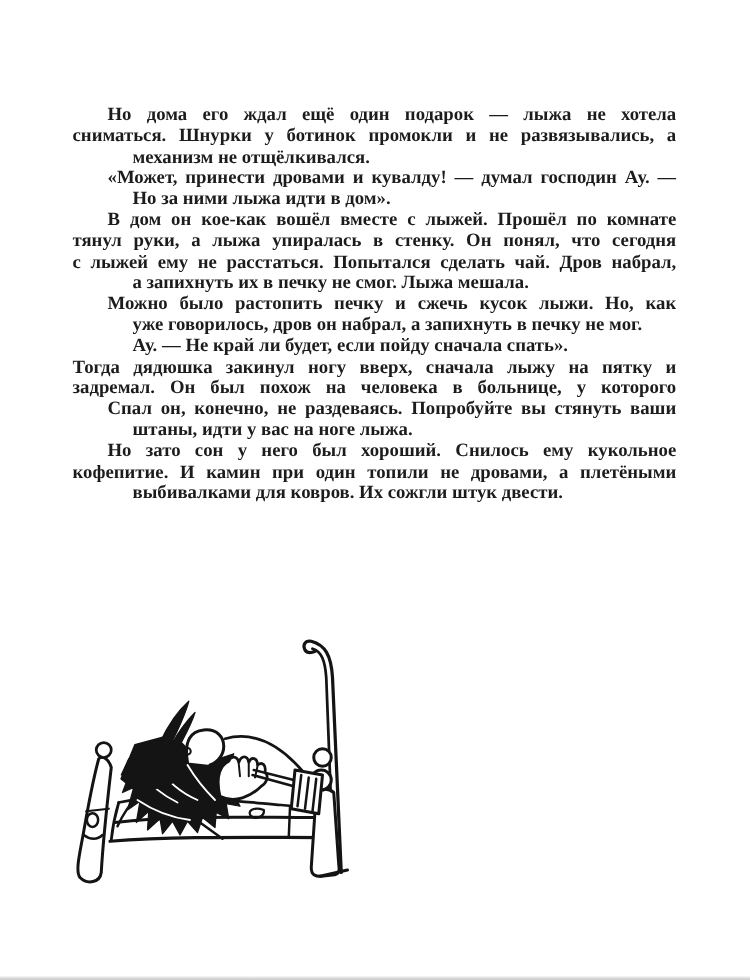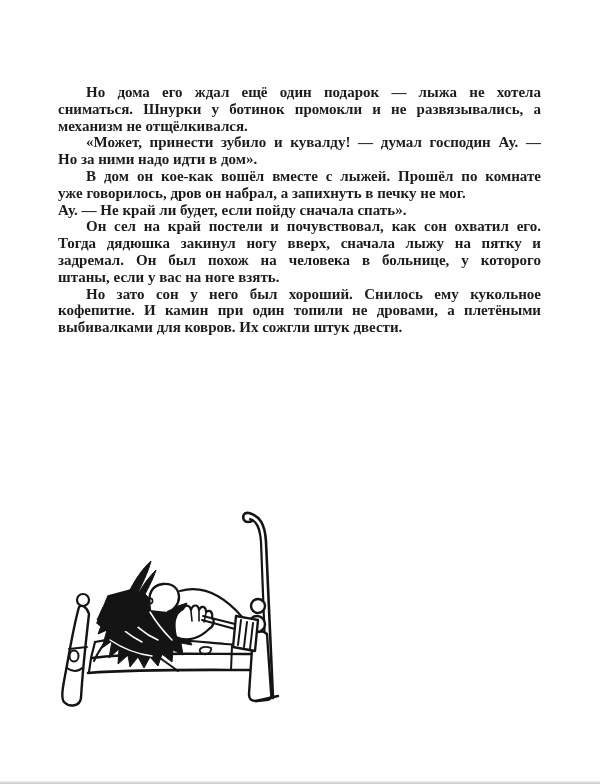--- a/index.html
+++ b/index.html
@@ -27,20 +27,21 @@
     -webkit-font-smoothing:antialiased;
   }
   .line{
     text-align:justify;
     text-align-last:justify;
     overflow:hidden;
     white-space:nowrap;
   }
   .line.last{
     text-align-last:left;
+    margin-left:48px;
   }
   .line.first{
     text-indent:28px;
   }
   .illustration{
     position:absolute;
     left:50px;top:502px;
     width:250px;height:215px;
     color:var(--ink);
   }
@@ -57,29 +58,33 @@
 </style>
 </head>
 <body>
 
 <div class="page">
 
   <div class="text-block">
       <div class="line first">Но дома его ждал ещё один подарок — лыжа не хотела</div>
       <div class="line">сниматься. Шнурки у ботинок промокли и не развязывались, а</div>
       <div class="line last">механизм не отщёлкивался.</div>
-      <div class="line first">«Может, принести зубило и кувалду! — думал господин Ау. —</div>
-      <div class="line last">Но за ними надо идти в дом».</div>
+      <div class="line first">«Может, принести дровами и кувалду! — думал господин Ау. —</div>
+      <div class="line last">Но за ними лыжа идти в дом».</div>
       <div class="line first">В дом он кое-как вошёл вместе с лыжей. Прошёл по комнате</div>
+      <div class="line">тянул руки, а лыжа упиралась в стенку. Он понял, что сегодня</div>
+      <div class="line">с лыжей ему не расстаться. Попытался сделать чай. Дров набрал,</div>
+      <div class="line last">а запихнуть их в печку не смог. Лыжа мешала.</div>
+      <div class="line first">Можно было растопить печку и сжечь кусок лыжи. Но, как</div>
       <div class="line last">уже говорилось, дров он набрал, а запихнуть в печку не мог.</div>
       <div class="line last">Ау. — Не край ли будет, если пойду сначала спать».</div>
-      <div class="line first">Он сел на край постели и почувствовал, как сон охватил его.</div>
       <div class="line">Тогда дядюшка закинул ногу вверх, сначала лыжу на пятку и</div>
       <div class="line">задремал. Он был похож на человека в больнице, у которого</div>
-      <div class="line last">штаны, если у вас на ноге взять.</div>
+      <div class="line first">Спал он, конечно, не раздеваясь. Попробуйте вы стянуть ваши</div>
+      <div class="line last">штаны, идти у вас на ноге лыжа.</div>
       <div class="line first">Но зато сон у него был хороший. Снилось ему кукольное</div>
       <div class="line">кофепитие. И камин при один топили не дровами, а плетёными</div>
       <div class="line last">выбивалками для ковров. Их сожгли штук двести.</div>
     </div>
 
   <div class="illustration" role="img" aria-label="Господин Ау в шляпе спит в кровати, нога поднята на спинку, у изножья стоит лыжа">
     <svg viewBox="50 502 250 215" xmlns="http://www.w3.org/2000/svg">
 
       <g>
         <path class="ink-stroke" stroke-width="2.6" d="M273,698 L266,542 C265,524 260,516 249,513 C244,512 242,516 244,520 C246,523 250,522 252,521"></path>

